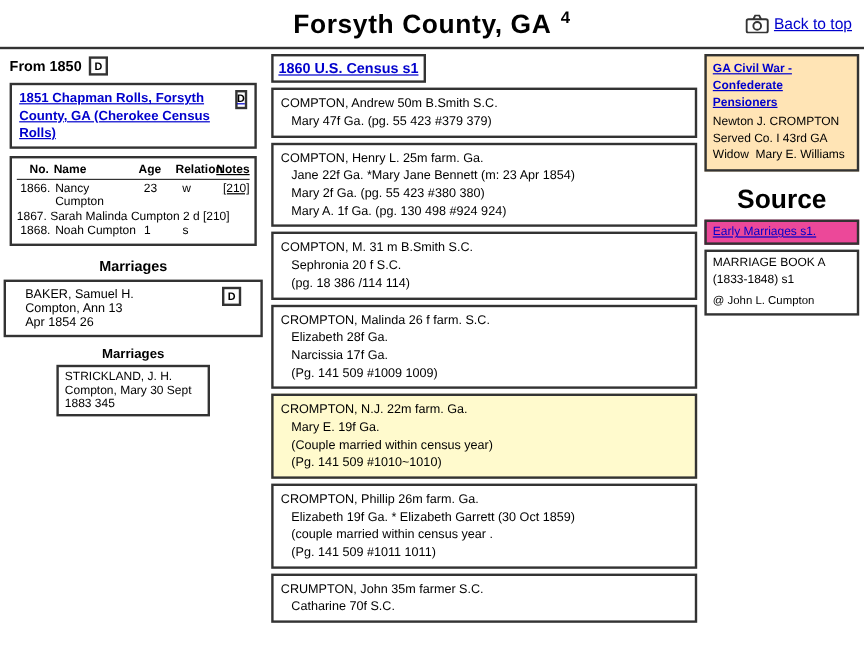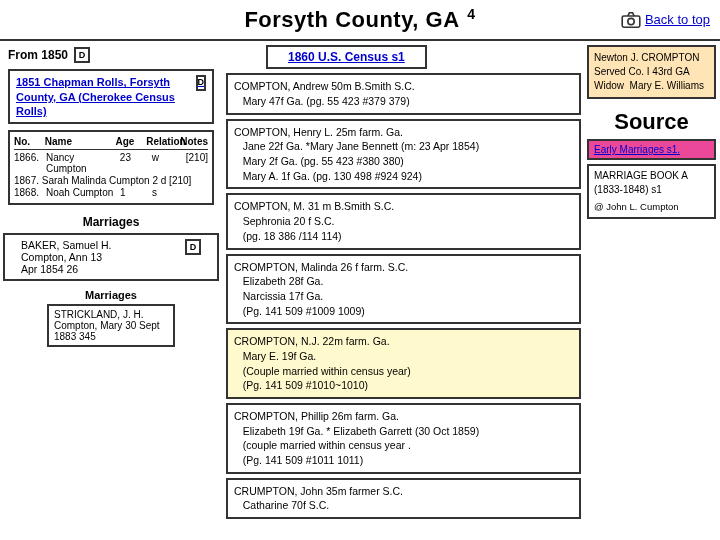--- a/index.html
+++ b/index.html
@@ -109,25 +109,25 @@
       background: #fff;
     }
     #census-table .col-headers {
       display: flex;
       gap: 4px;
       font-weight: bold;
       border-bottom: 1px solid #333;
       margin-bottom: 2px;
       padding-bottom: 2px;
     }
-    #census-table .col-no { width: 28px; }
+    #census-table .col-no { width: 28px; text-align: right; }
     #census-table .col-name { width: 70px; }
     #census-table .col-age { width: 28px; }
     #census-table .col-rel { width: 30px; }
-    #census-table .col-notes { flex: 1; }
+    #census-table .col-notes { flex: 1; text-decoration: underline; }
     .census-row {
       display: flex;
       gap: 4px;
       margin-bottom: 1px;
     }
 
     
     #marriages-section {
       display: flex;
       flex-direction: column;
@@ -167,30 +167,29 @@
       border: 2px solid #333;
       padding: 3px 5px;
       font-size: 10px;
       background: #fff;
       width: 128px;
     }
 
     
     #census-1860-header {
       border: 2px solid #333;
-      padding: 3px 20px;
+      padding: 3px 4px;
       font-size: 12px;
       font-weight: bold;
       color: #0000cc;
       text-decoration: underline;
       cursor: pointer;
       background: #fff;
       display: inline-block;
       align-self: flex-start;
-      margin-left: 40px;
     }
 
     
     .record-box {
       border: 2px solid #333;
       padding: 4px 6px;
       background: #fff;
       font-size: 10.5px;
       line-height: 1.4;
     }
@@ -374,20 +373,23 @@
 
       <div class="record-box">
         <span>CRUMPTON, John  35m farmer S.C.<br>&nbsp;&nbsp; Catharine  70f S.C.</span>
       </div>
 
     </div>
 
     <div id="far-right-col">
 
       <div id="civil-war-box">
+        <div class="cw-title">
+          <span>GA Civil War - Confederate Pensioners</span>
+        </div>
         <div>
           Newton J. CROMPTON<br>
           Served Co. I 43rd GA<br>
           Widow&nbsp; Mary E. Williams
         </div>
       </div>
 
       <div id="source-label">Source</div>
 
       <div id="early-marriages-box">

